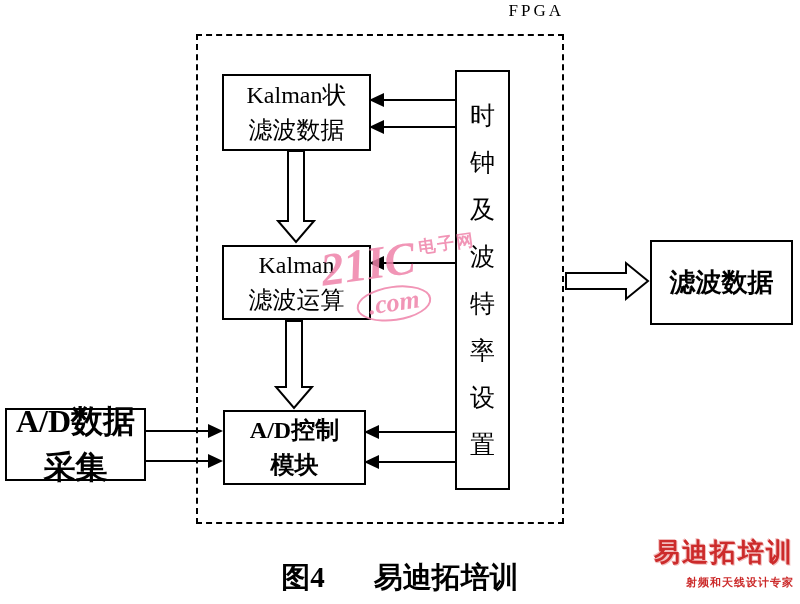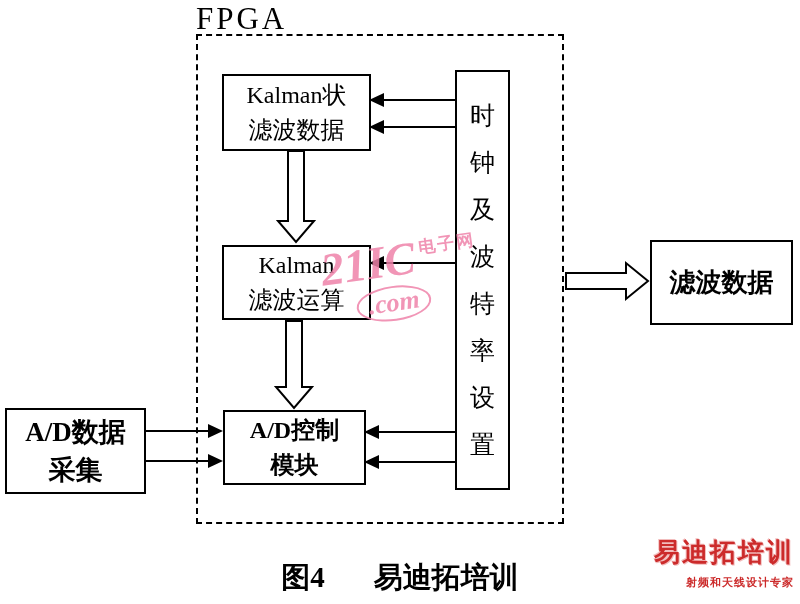--- a/index.html
+++ b/index.html
@@ -8,37 +8,37 @@
     background: #ffffff;
     font-family: "Liberation Serif", serif;
     color: #000;
     position: relative;
     overflow: hidden;
   }
   .canvas { position: absolute; left: 0; top: 0; width: 800px; height: 604px; }
 
   .fpga-label {
     position: absolute; left: 196px; top: 1px; width: 368px;
-    text-align: left; font-size: 31px; letter-spacing: 3px;
+    text-align: right; font-size: 17px; letter-spacing: 3px;
     font-family: "Liberation Serif", serif;
   }
   .fpga-boundary {
     position: absolute; left: 196px; top: 34px; width: 368px; height: 490px;
     border: 2px dashed #000; box-sizing: border-box; background: transparent;
   }
   .blk {
     position: absolute; border: 2px solid #000; box-sizing: border-box;
     background: #fff; display: flex; flex-direction: column;
     align-items: center; justify-content: center; text-align: center;
     font-size: 24px; line-height: 1.42;
   }
   .blk-kalman-state  { left: 222px; top: 74px;  width: 149px; height: 77px; }
   .blk-kalman-filter { left: 222px; top: 245px; width: 149px; height: 75px; }
   .blk-ad-control    { left: 223px; top: 410px; width: 143px; height: 75px; font-weight: bold; }
-  .blk-ad-acquire    { left: 5px;   top: 408px; width: 141px; height: 86px; font-weight: bold; font-size: 27px; }
+  .blk-ad-acquire    { left: 5px;   top: 408px; width: 141px; height: 73px; font-weight: bold; font-size: 32px; }
   .blk-filter-out    { left: 650px; top: 240px; width: 143px; height: 85px; font-weight: bold; font-size: 26px; line-height: 1.5; }
   .blk-clock-baud    { left: 455px; top: 70px;  width: 55px;  height: 420px; }
   .vtext {
     width: 1em; font-size: 25px; line-height: 47px;
     word-break: break-all; text-align: left;
   }
 
   svg.arrows { position: absolute; left: 0; top: 0; pointer-events: none; }
   svg.arrows line    { stroke: #000; stroke-width: 2.2; }
   svg.arrows polygon { fill: #000; stroke: none; }

